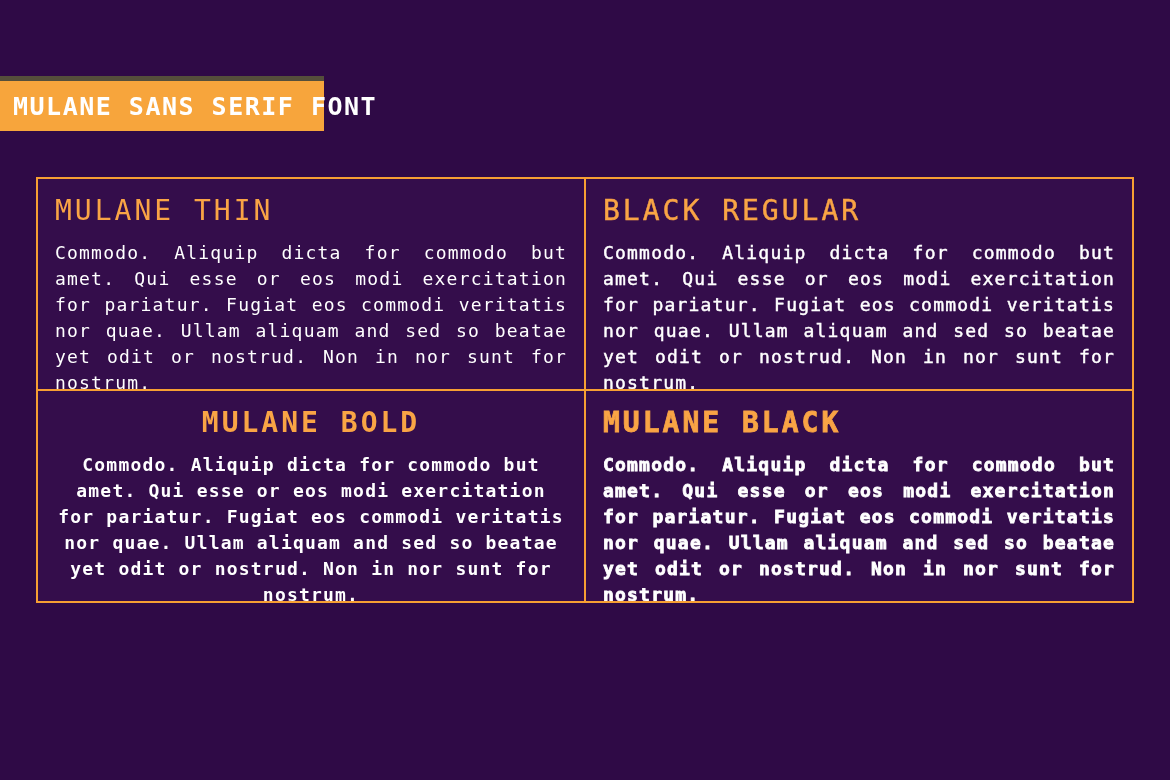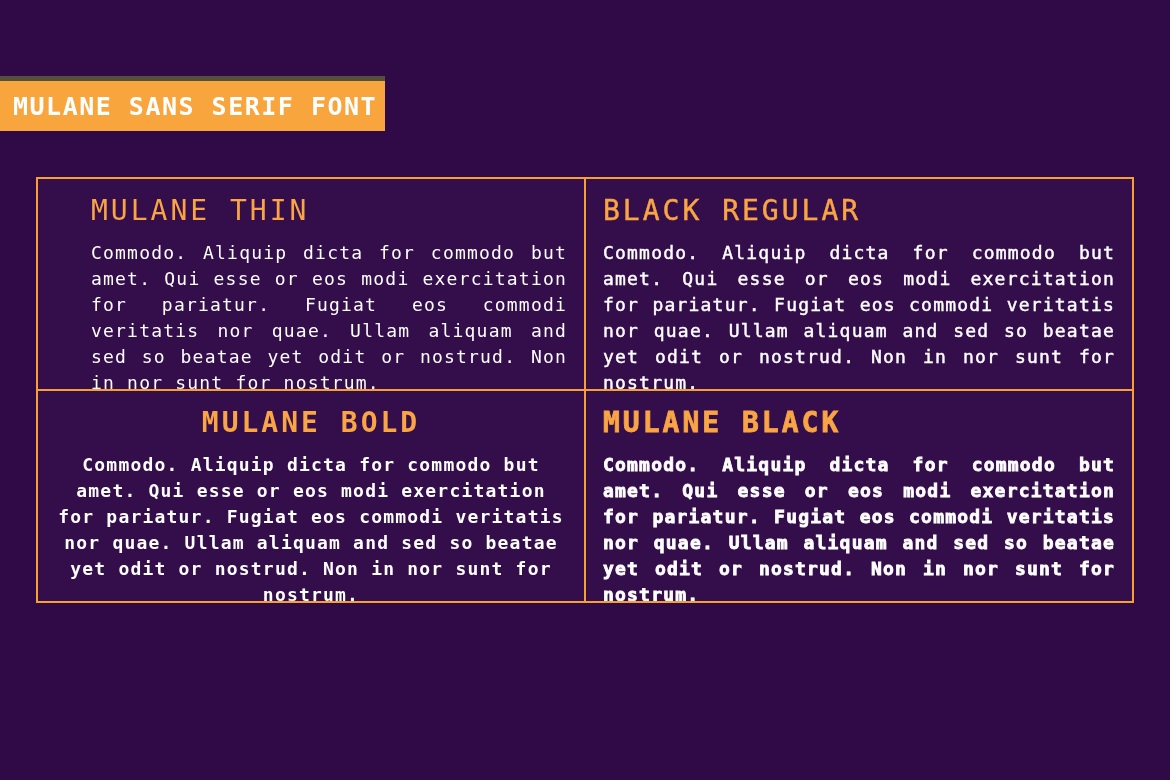--- a/index.html
+++ b/index.html
@@ -11,21 +11,21 @@
   }
 
   body {
     background: #2F0A46;
     font-family: "DejaVu Sans Mono", "Liberation Sans", monospace, sans-serif;
   }
 
   
   .banner {
     margin-top: 76px;
-    width: 385px;
+    width: 324px;
     height: 55px;
     background: #F7A53C;
     border-top: 5px solid #554F3B;
     display: flex;
     align-items: center;
     padding-left: 13px;
   }
   .banner-text {
     color: #FFFFFF;
     font-weight: 700;
@@ -60,21 +60,21 @@
   }
   .cell-sample {
     color: #ffffff;
     font-size: 18px;
     line-height: 26px;
     letter-spacing: 1.2px;
     text-align: justify;
   }
 
   
-  .w-thin  .cell-title, .w-thin  .cell-sample { font-weight: 400; margin-left: 36px; }
+  .w-thin  .cell-title, .w-thin  .cell-sample { font-weight: 400; }
   .w-regular .cell-title, .w-regular .cell-sample {
     font-weight: 400;
     -webkit-text-stroke: 0.45px currentColor;
   }
   .w-bold  .cell-title, .w-bold  .cell-sample { font-weight: 700; text-align: center; }
   .w-black .cell-title, .w-black .cell-sample {
     font-weight: 700;
     -webkit-text-stroke: 0.8px currentColor;
   }
 </style>

